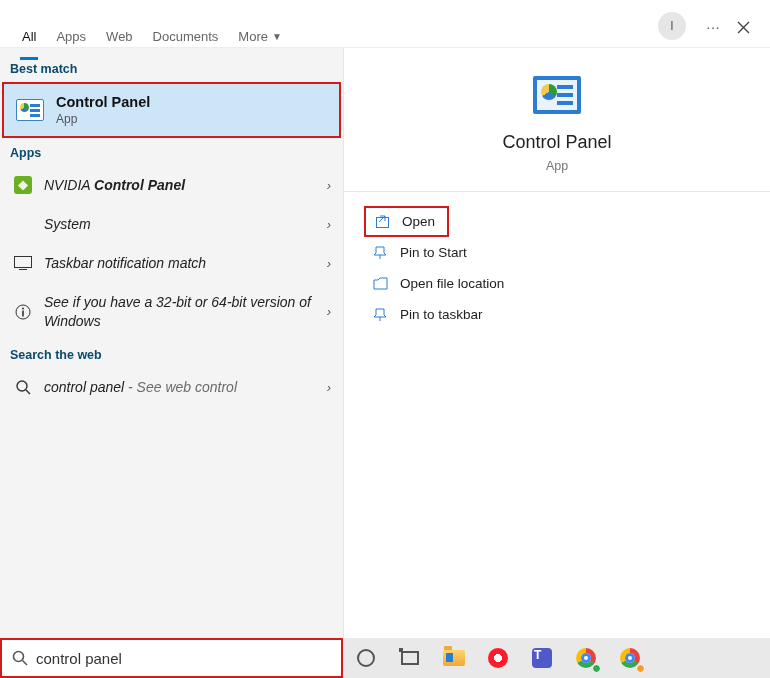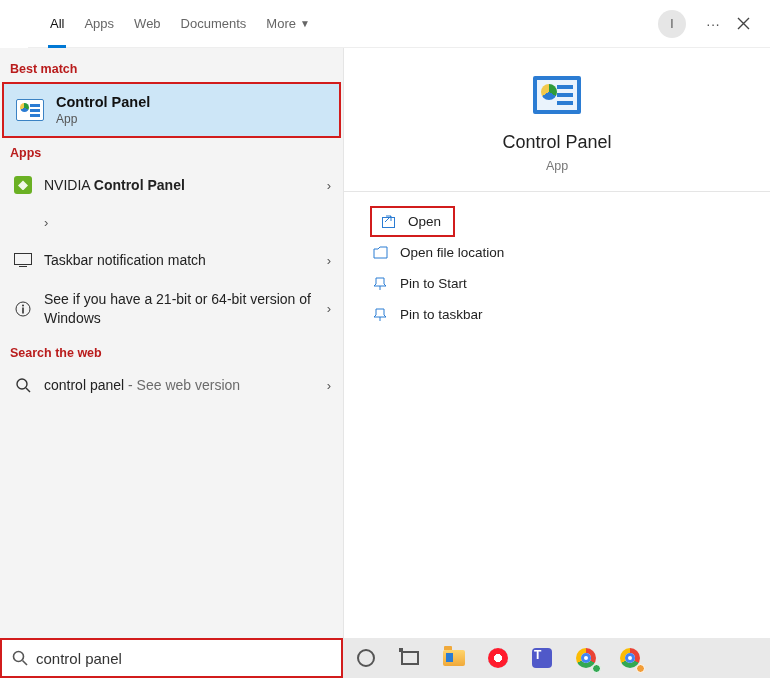--- a/index.html
+++ b/index.html
@@ -1,60 +1,60 @@
 <!DOCTYPE html>
 <html><head>
 <meta charset="utf-8">
 <style>
   * { box-sizing: border-box; margin: 0; padding: 0; font-family: "Segoe UI", Arial, sans-serif; }
   body { width: 770px; height: 678px; background: #fff; overflow: hidden; position: relative; }
 
-  .tabs { display: flex; align-items: center; height: 48px; padding: 2px 12px; border-bottom: 1px solid #eee; margin-left: 28px; }
+  .tabs { display: flex; align-items: flex-start; height: 48px; padding: 12px 12px; border-bottom: 1px solid #eee; }
   .tab { padding: 0 10px; height: 48px; display: flex; align-items: center; font-size: 13px; color: #666; cursor: pointer; position: relative; }
   .tab.active { color: #111; }
   .tab.active::after { content:""; position:absolute; left:8px; right:8px; bottom:0; height:3px; background:#0078d4; }
   .tab .chev { margin-left:4px; font-size:10px; color:#666; }
   .spacer { flex:1; }
   .avatar { width:28px; height:28px; border-radius:50%; background:#e6e6e6; display:flex; align-items:center; justify-content:center; font-size:12px; color:#555; margin-right:12px; }
   .tcbtn { width:30px; height:30px; display:flex; align-items:center; justify-content:center; color:#555; cursor:pointer; font-size:14px; }
 
   .main { display:flex; height: calc(100% - 48px - 40px); }
   .left { width: 343px; background:#f4f4f4; display:flex; flex-direction:column; padding-top:6px; }
   .right { flex:1; background:#fff; border-left:1px solid #e5e5e5; display:flex; flex-direction:column; }
 
-  .section-header { font-size:12.5px; font-weight:600; color:#b91c1c; padding:8px 10px 6px 10px; }
+  .section-header { font-size:12.5px; font-weight:600; color:#0c4a6e; padding:8px 10px 6px 10px; }
 
   .best-match { border:2px solid #d21c1c; margin:0 2px; background:#cde6f7; display:flex; align-items:center; padding:10px 12px; cursor:pointer; }
   .bm-icon { width:28px; height:22px; background:#fff; border:1px solid #3b82c4; position:relative; margin-right:12px; border-radius:2px; }
   .bm-icon::before { content:""; position:absolute; left:3px; top:3px; width:9px; height:9px; border-radius:50%; background: conic-gradient(#2e9b3a 0 120deg, #2b7cd3 120deg 240deg, #f2c94c 240deg 360deg); }
   .bm-icon::after { content:""; position:absolute; right:3px; top:4px; width:10px; height:3px; background:#2b7cd3; box-shadow:0 5px 0 #2b7cd3, 0 10px 0 #2b7cd3; }
   .bm-text .title { font-size:14.5px; color:#111; font-weight:600; }
   .bm-text .sub { font-size:12px; color:#555; margin-top:2px; }
 
-  .row { display:flex; align-items:center; padding:10px 12px; cursor:pointer; font-size:14px; color:#222; }
+  .row { display:flex; align-items:center; padding:10px 12px; cursor:pointer; font-size:14px; color:#222;font-style:italic; }
   .row .ricon { width:22px; display:flex; justify-content:center; margin-right:10px; color:#333; }
   .row .rtxt { flex:1; line-height:1.35; }
   .row .rtxt .muted { color:#6b6b6b; }
   .row .chevr { color:#555; font-size:13px; }
   .row.noicon .ricon { visibility:hidden; }
 
   .nv-icon { width:18px; height:18px; background:#6ab023; border-radius:3px; position:relative; }
   .nv-icon::after { content:""; position:absolute; left:4px; top:4px; width:10px; height:10px; background:#fff; clip-path: polygon(50% 0,100% 50%,50% 100%,0 50%); opacity:.9; }
 
   .preview-top { display:flex; flex-direction:column; align-items:center; padding:28px 0 18px; }
   .preview-icon { width:48px; height:38px; background:#fff; border:2px solid #2b7cd3; position:relative; border-radius:2px; box-shadow:0 0 0 2px #2b7cd3 inset; background:#eaf3fc; }
   .preview-icon::before { content:""; position:absolute; left:6px; top:6px; width:16px; height:16px; border-radius:50%; background: conic-gradient(#2e9b3a 0 120deg, #2b7cd3 120deg 240deg, #f2c94c 240deg 360deg); }
   .preview-icon::after { content:""; position:absolute; right:6px; top:7px; width:16px; height:4px; background:#2b7cd3; box-shadow:0 8px 0 #2b7cd3, 0 16px 0 #2b7cd3; }
   .preview-title { font-size:18px; color:#222; margin-top:18px; }
   .preview-sub { font-size:12.5px; color:#777; margin-top:6px; }
 
   .actions { border-top:1px solid #e5e5e5; padding:14px 0 0 20px; }
   .action { display:flex; align-items:center; padding:8px 6px; cursor:pointer; font-size:13.5px; color:#222; width:fit-content; }
   .action .aicon { width:20px; margin-right:10px; color:#2b7cd3; display:flex; justify-content:center; }
-  .action.hl { border:2px solid #d21c1c; padding:6px 12px 6px 6px;margin-left:6px; }
+  .action.hl { border:2px solid #d21c1c; padding:6px 12px 6px 6px; }
 
   .searchbar-wrap { position:absolute; left:0; bottom:0; width:343px; height:40px; border:2px solid #d21c1c; background:#fff; display:flex; align-items:center; padding:0 10px; }
   .searchbar-wrap .sicon { color:#555; margin-right:8px; }
   .searchbar-wrap input { border:none; outline:none; flex:1; font-size:15px; color:#333; background:transparent; }
 
   .taskbar { position:absolute; left:343px; bottom:0; right:0; height:40px; background:#e9e9e9; display:flex; align-items:center; padding:0 10px; gap:18px; }
   .tbicon { width:26px; height:26px; display:flex; align-items:center; justify-content:center; cursor:pointer; position:relative; }
   .circle { width:18px; height:18px; border:2px solid #555; border-radius:50%; }
   .taskview { width:18px; height:14px; border:2px solid #555; position:relative; }
   .taskview::before { content:""; position:absolute; left:-4px; top:-5px; width:4px; height:4px; background:#555; }
@@ -111,54 +111,55 @@
           <div class="nv-icon"></div>
         </div>
       <div class="rtxt">
         <span>NVIDIA </span><b>Control Panel</b>
       </div>
       <div class="chevr">›</div>
     </div>
 
     <div class="row noicon">
       <div class="ricon">•</div>
+      <div class="rtxt">System</div>
       <div class="chevr">›</div>
     </div>
     <div class="row">
       <div class="ricon">
         <svg width="18" height="14" viewBox="0 0 18 14">
             <rect x="0.5" y="0.5" width="17" height="11" fill="none" stroke="#333"></rect>
             <line x1="5" y1="13.5" x2="13" y2="13.5" stroke="#333"></line>
           </svg>
       </div>
       <div class="rtxt">Taskbar notification match</div>
       <div class="chevr">›</div>
     </div>
     <div class="row">
       <div class="ricon">
         <svg width="16" height="16" viewBox="0 0 16 16">
             <circle cx="8" cy="8" r="7" fill="none" stroke="#333"></circle>
             <circle cx="8" cy="4.5" r="1" fill="#333"></circle>
             <rect x="7.2" y="6.5" width="1.6" height="6" fill="#333"></rect>
           </svg>
       </div>
-      <div class="rtxt">See if you have a 21-bit or 64-bit version of Windows</div>
+      <div class="rtxt">See if you have a 32-bit or 64-bit version of Windows</div>
       <div class="chevr">›</div>
     </div>
 
     <div class="section-header">Search the web</div>
     <div class="row">
       <div class="ricon">
         <svg width="15" height="15" viewBox="0 0 15 15">
             <circle cx="6" cy="6" r="5" fill="none" stroke="#333" stroke-width="1.4"></circle>
             <line x1="10" y1="10" x2="14" y2="14" stroke="#333" stroke-width="1.4"></line>
           </svg>
       </div>
       <div class="rtxt">
-        <span>control panel</span><span class="muted"> - See web version</span>
+        <span>control panel</span><span class="muted"> - See web control</span>
       </div>
       <div class="chevr">›</div>
     </div>
   </div>
 
   <div class="right">
     <div class="preview-top">
       <div class="preview-icon"></div>
       <div class="preview-title">Control Panel</div>
       <div class="preview-sub">App</div>
@@ -168,33 +169,33 @@
         <span class="aicon">
           <svg width="15" height="15" viewBox="0 0 15 15">
               <rect x="1.5" y="3.5" width="12" height="10" fill="none" stroke="#2b7cd3"></rect>
               <path d="M5 2 L10 2 M10 2 L10 7 M10 2 L4 8" fill="none" stroke="#2b7cd3"></path>
             </svg>
         </span>
         <span>Open</span>
       </div>
       <div class="action">
         <span class="aicon">
+          <svg width="15" height="15" viewBox="0 0 15 15">
+              <path d="M3 2 L11 2 L11 8 L13 10 L1 10 L3 8 Z M7 10 L7 14" fill="none" stroke="#2b7cd3"></path>
+            </svg>
+        </span>
+        <span>Pin to Start</span>
+      </div>
+      <div class="action">
+        <span class="aicon">
           <svg width="15" height="13" viewBox="0 0 15 13">
               <path d="M1 3 L5 3 L7 1 L14 1 L14 12 L1 12 Z" fill="none" stroke="#2b7cd3"></path>
             </svg>
         </span>
         <span>Open file location</span>
-      </div>
-      <div class="action">
-        <span class="aicon">
-          <svg width="15" height="15" viewBox="0 0 15 15">
-              <path d="M3 2 L11 2 L11 8 L13 10 L1 10 L3 8 Z M7 10 L7 14" fill="none" stroke="#2b7cd3"></path>
-            </svg>
-        </span>
-        <span>Pin to Start</span>
       </div>
       <div class="action">
         <span class="aicon">
           <svg width="15" height="15" viewBox="0 0 15 15">
               <path d="M3 2 L11 2 L11 8 L13 10 L1 10 L3 8 Z M7 10 L7 14" fill="none" stroke="#2b7cd3"></path>
             </svg>
         </span>
         <span>Pin to taskbar</span>
       </div>
     </div>

